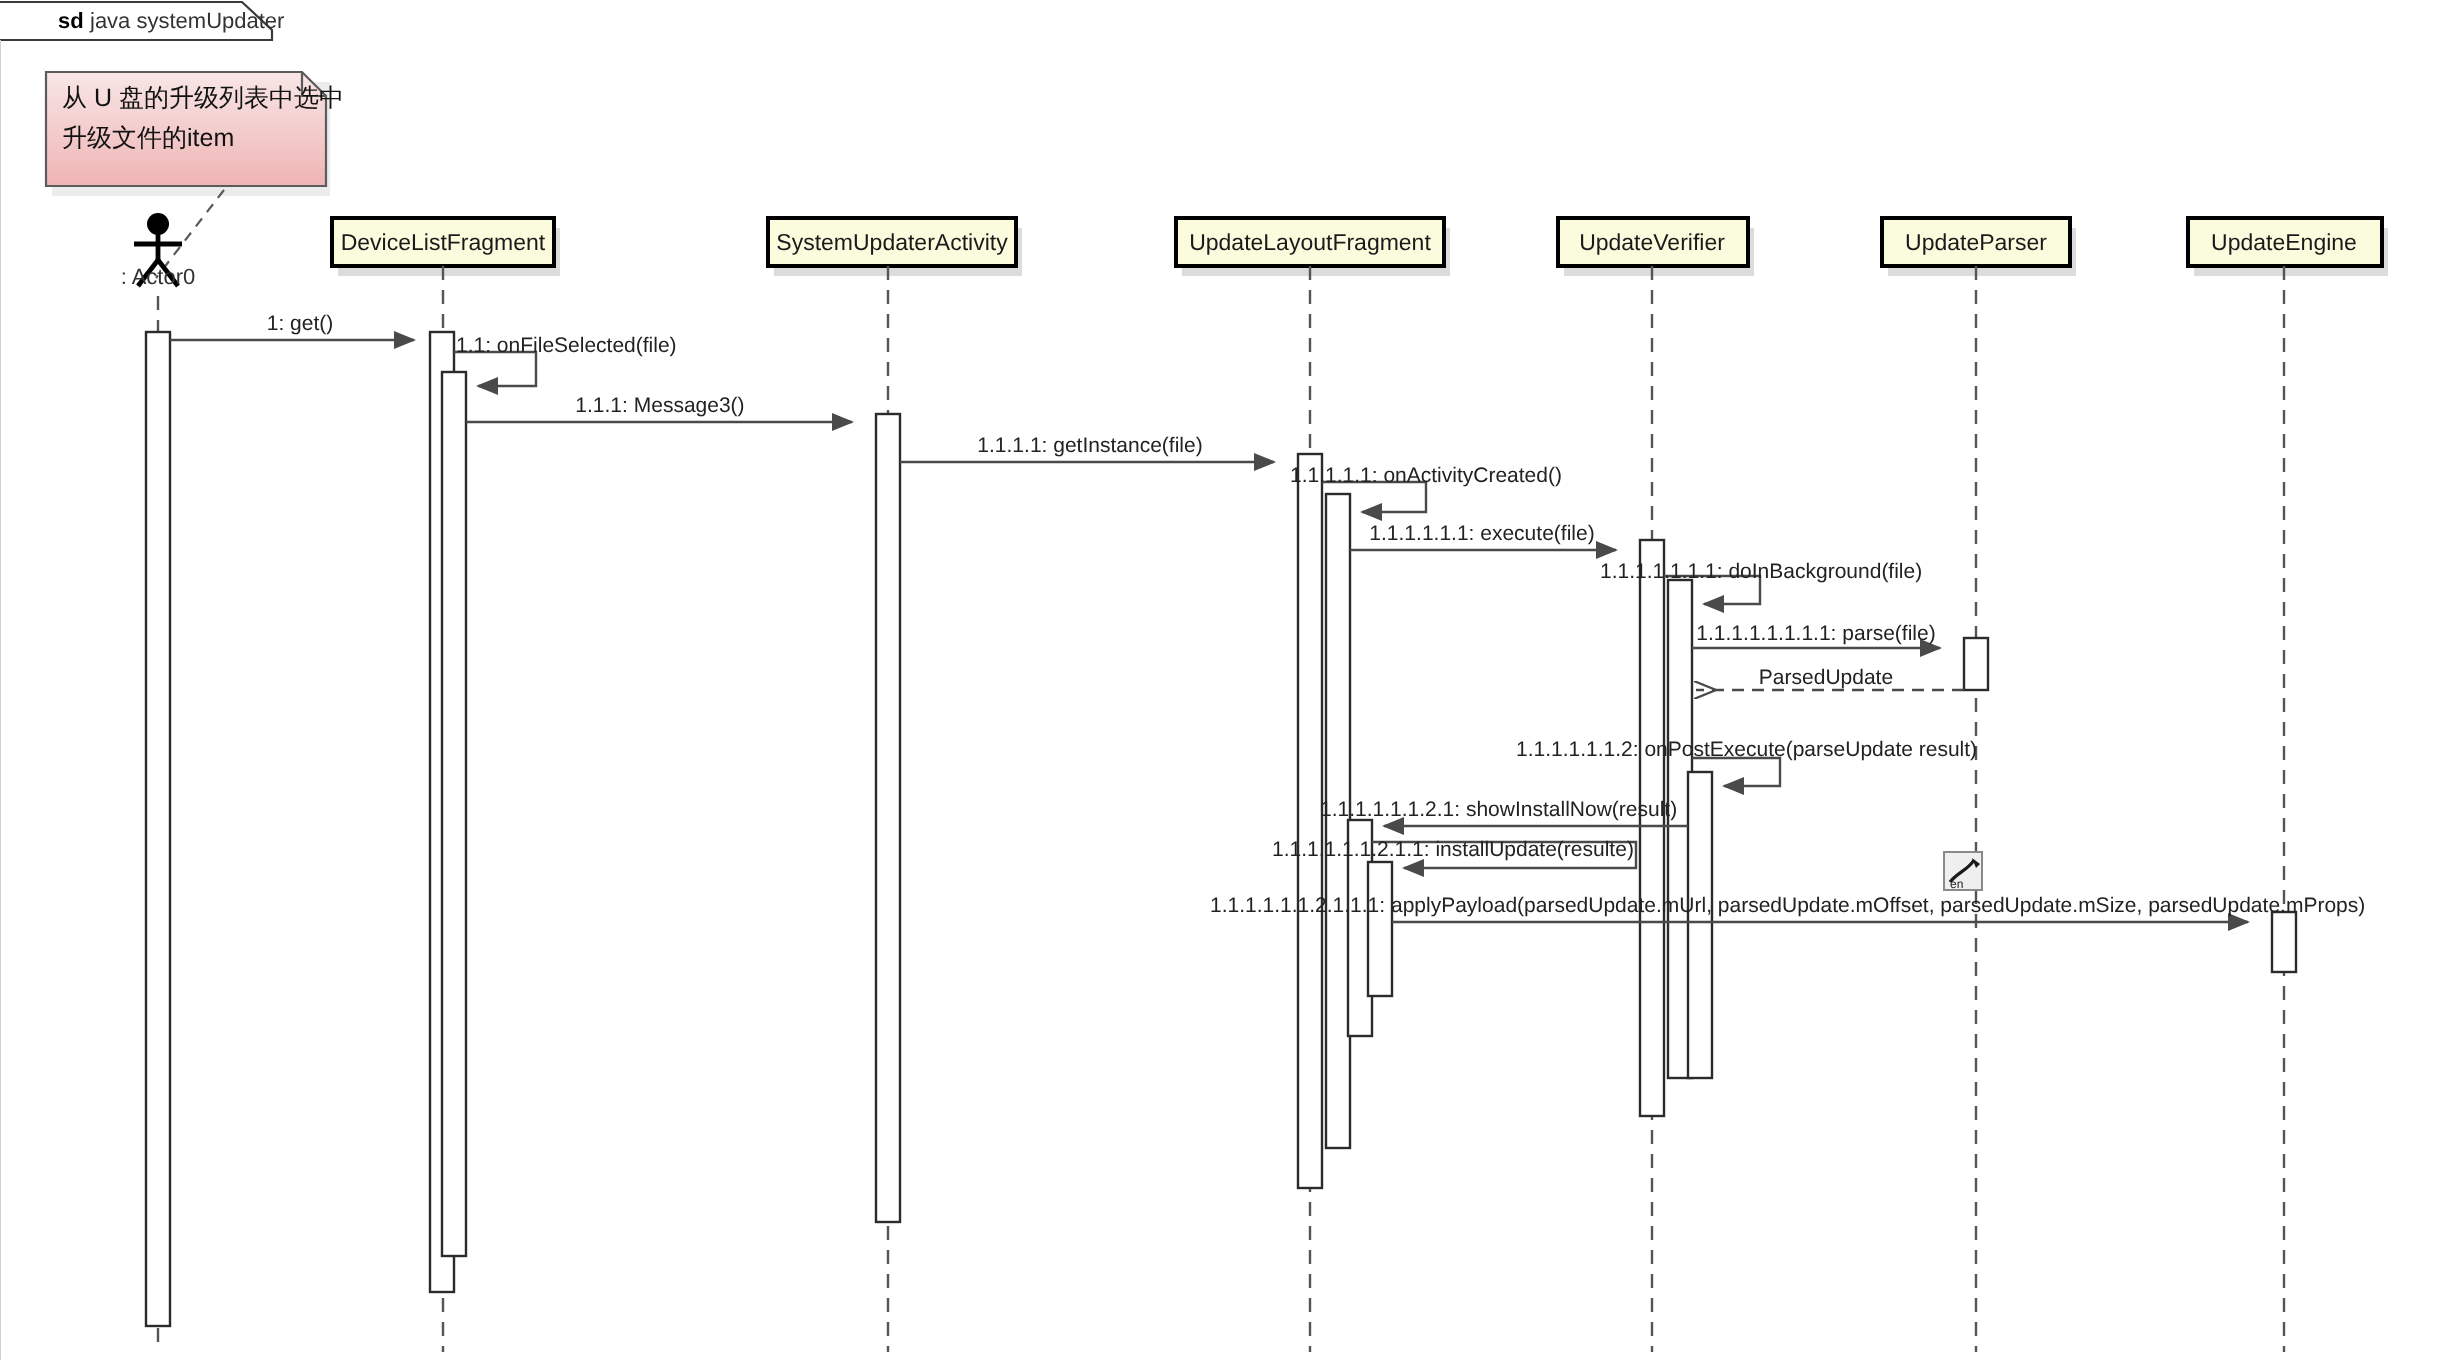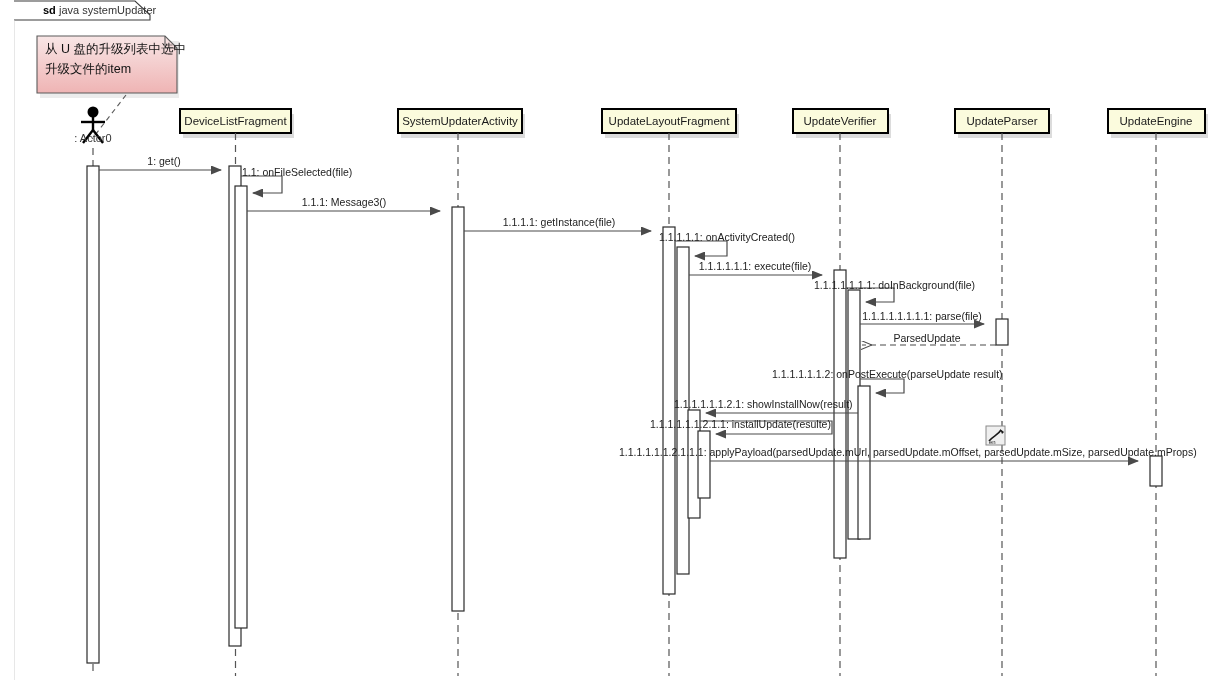--- a/index.html
+++ b/index.html
@@ -9,21 +9,21 @@
   }
   body {
     width: 1227px;
     height: 680px;
     font-family: "Liberation Sans", sans-serif;
     overflow: hidden;
     position: relative;
   }
   #diagram-root {
     position: absolute;
-    left: 14px;
+    left: 0;
     top: 0;
     width: 1092px;
     height: 680px;
   }
   svg {
     display: block;
   }
   .lifeline-label {
     font-family: "Liberation Sans", sans-serif;
     font-size: 11.5px;

